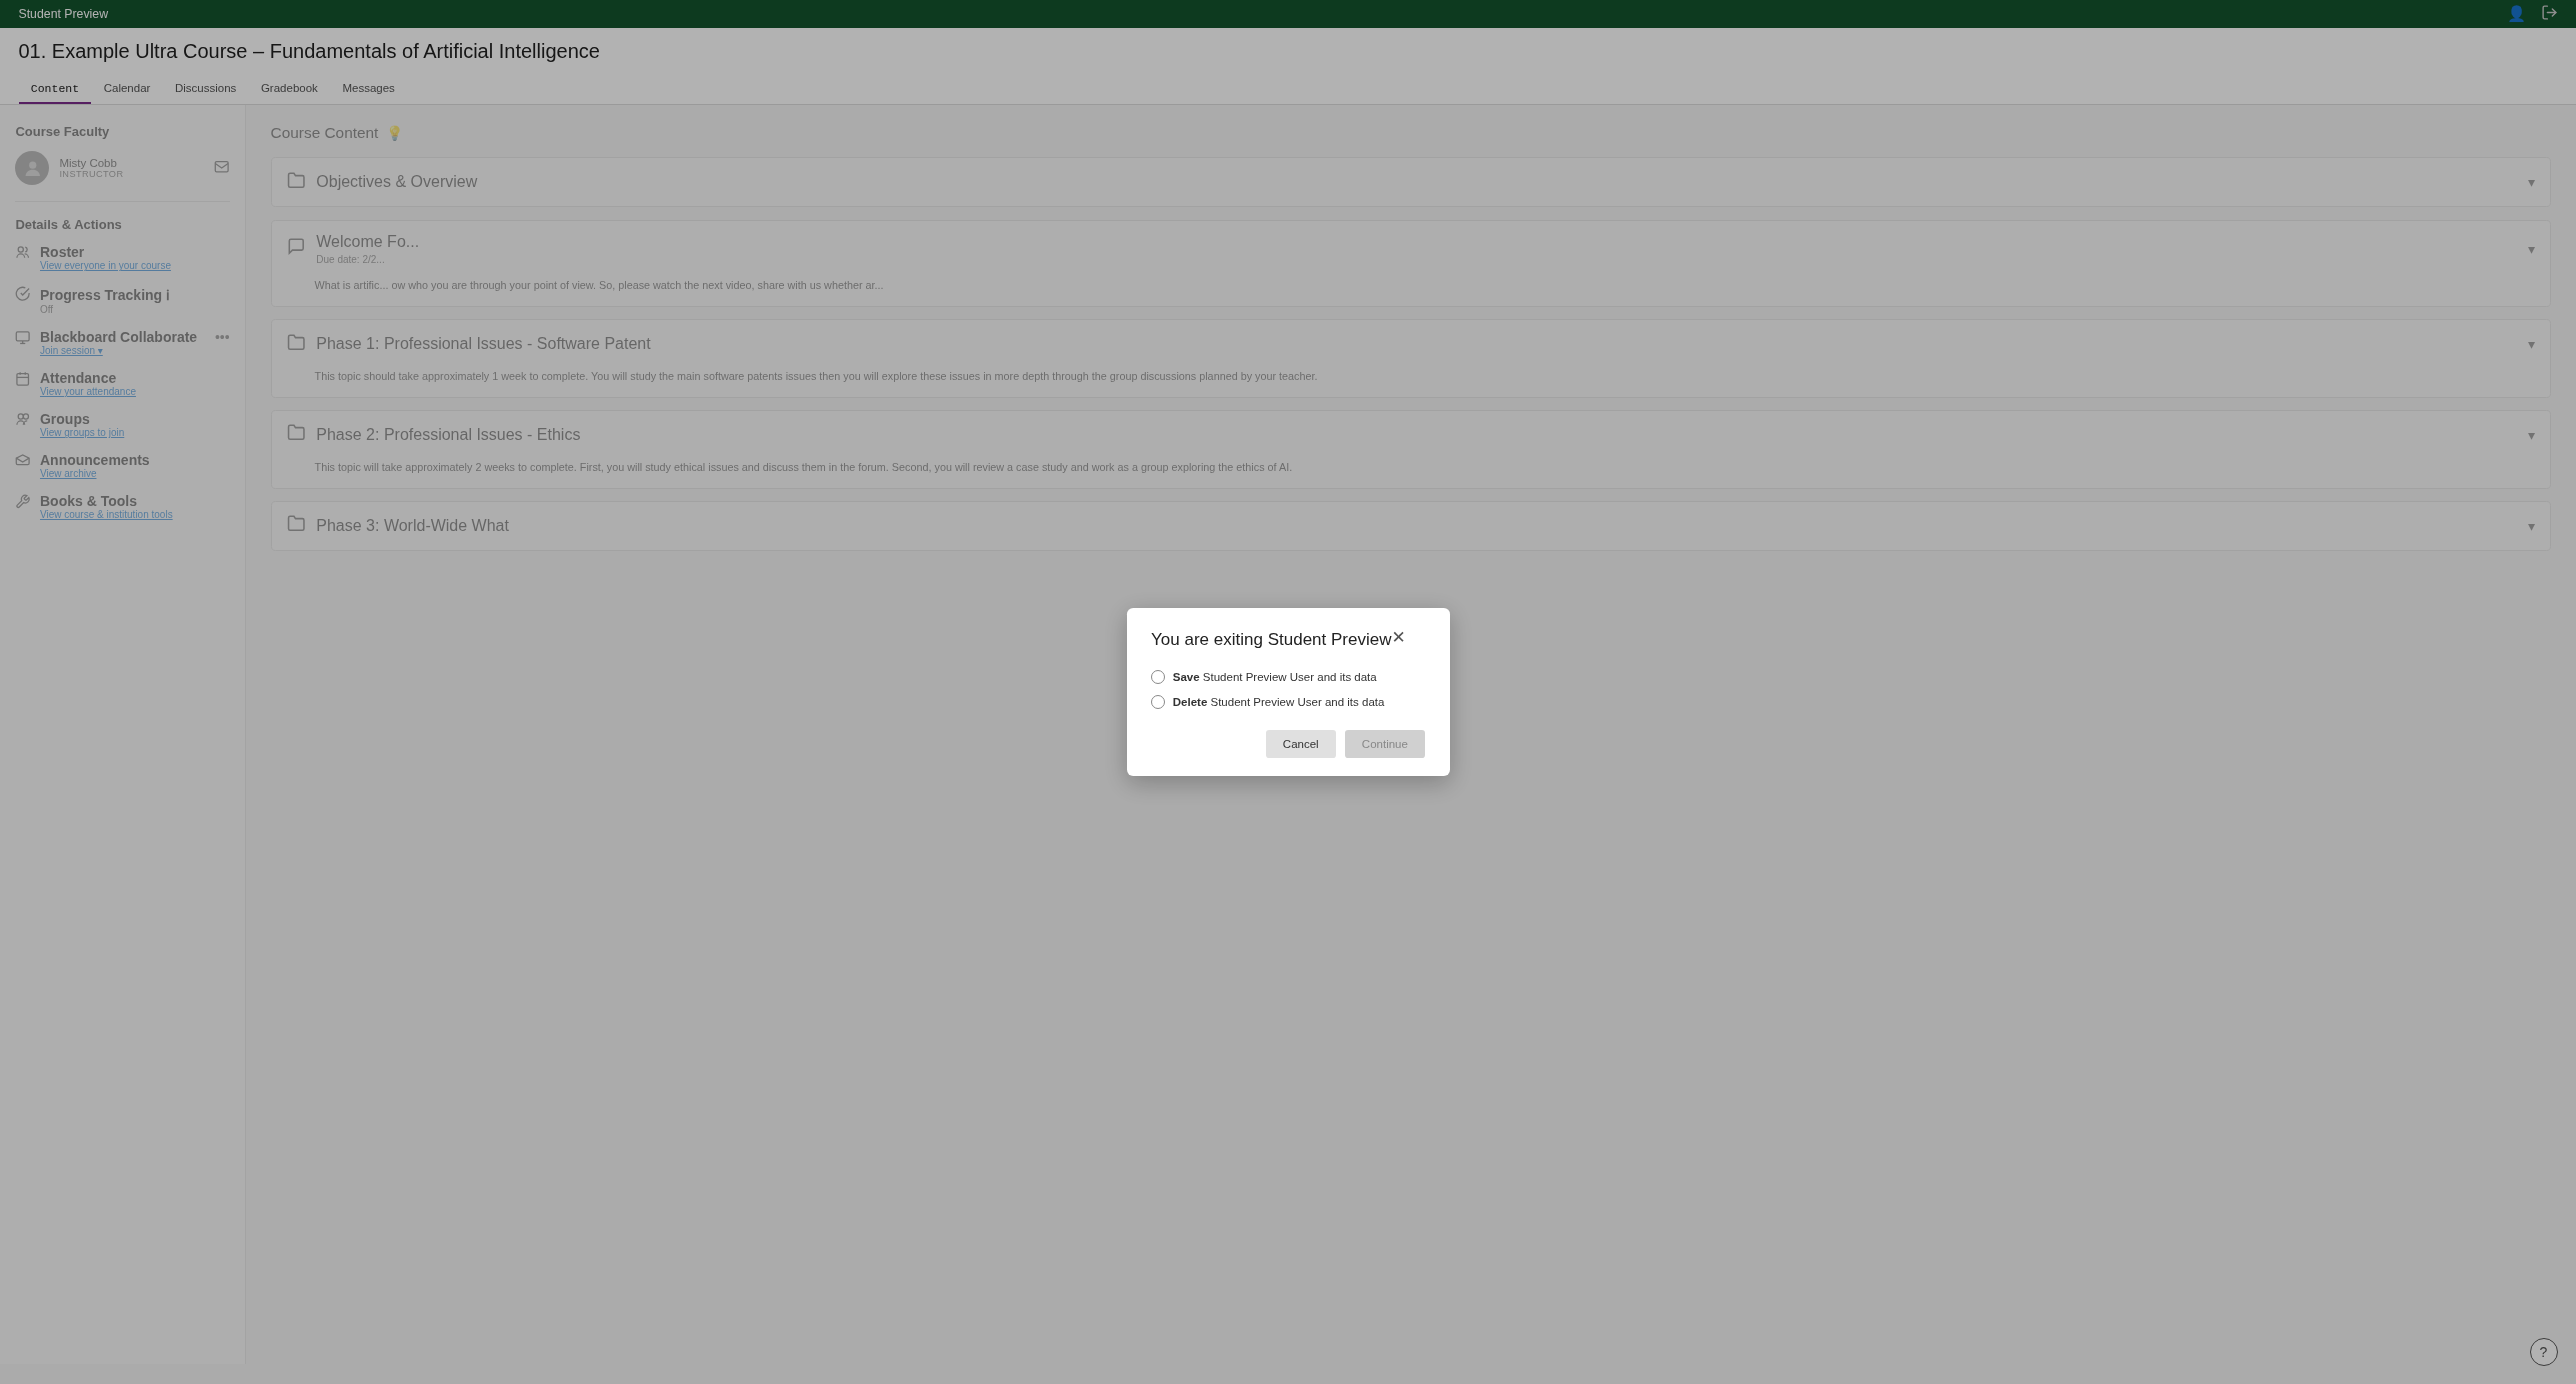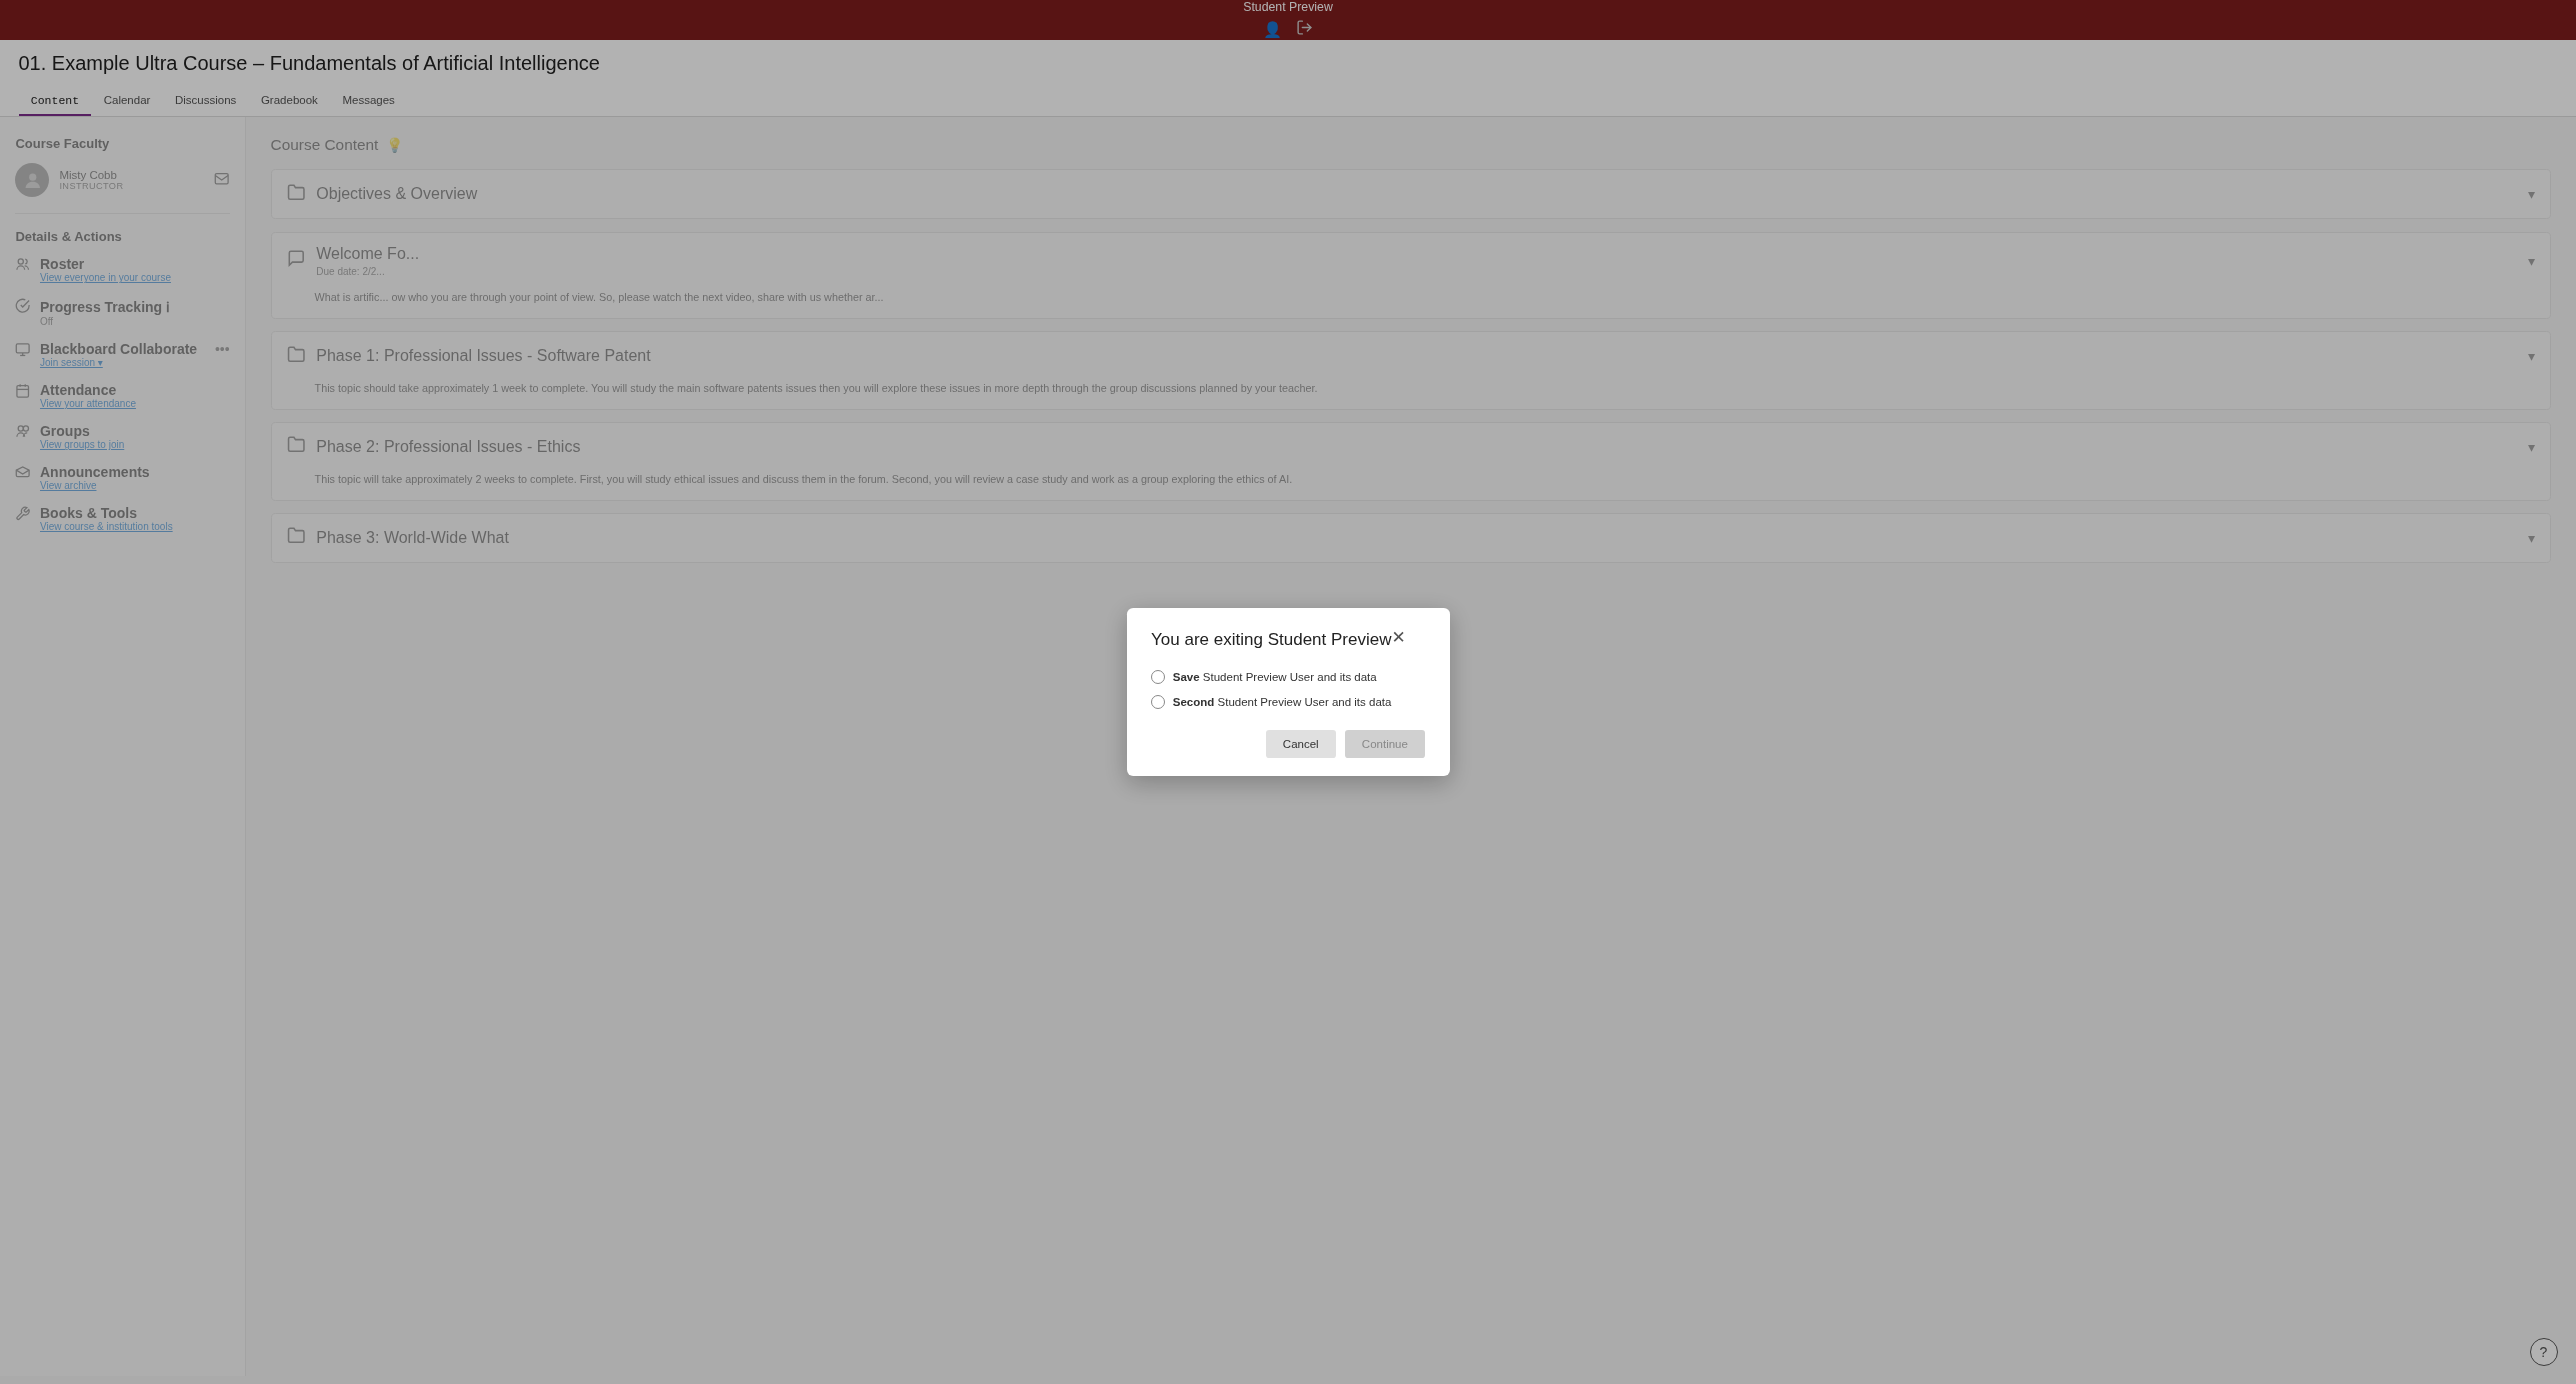--- a/index.html
+++ b/index.html
@@ -1,27 +1,26 @@
 <!DOCTYPE html>
 <html style="font-size:12.3px"><head>
   <meta charset="utf-8">
   <style>
     * { box-sizing: border-box; margin: 0; padding: 0; }
     body { font-family: -apple-system, BlinkMacSystemFont, 'Segoe UI', sans-serif; background: #f5f5f5; color: #333; overflow: hidden; }
 
     
     .top-bar {
-      background: #7f1d1d;
+      background: #14532d;
       color: #fff;
       display: flex;
       align-items: center;
       justify-content: space-between;
       padding: 0 18.5px;
-      height: 40px;
-      flex-direction: column;
+      height: 28px;
     }
     .top-bar-title { font-size: 12.3px; font-weight: 400; }
     .top-bar-icons { display: flex; gap: 14px; align-items: center; }
     .top-bar-icon { color: #ccc; font-size: 15.4px; cursor: pointer; }
 
     
     .course-header {
       background: #fff;
       padding: 12.3px 18.5px 0 18.5px;
       border-bottom: 0.8px solid #ddd;
@@ -483,21 +482,21 @@
     <div class="dialog-body">
       <label class="radio-option">
         <div class="radio-circle"></div>
         <span class="radio-label">
           <strong>Save</strong><span> Student Preview User and its data</span>
         </span>
       </label>
       <label class="radio-option">
         <div class="radio-circle"></div>
         <span class="radio-label">
-          <strong>Second</strong><span> Student Preview User and its data</span>
+          <strong>Delete</strong><span> Student Preview User and its data</span>
         </span>
       </label>
     </div>
     <div class="dialog-footer">
       <button class="btn btn-cancel">Cancel</button>
       <button class="btn btn-continue">Continue</button>
     </div>
   </div>
 </div>
 

